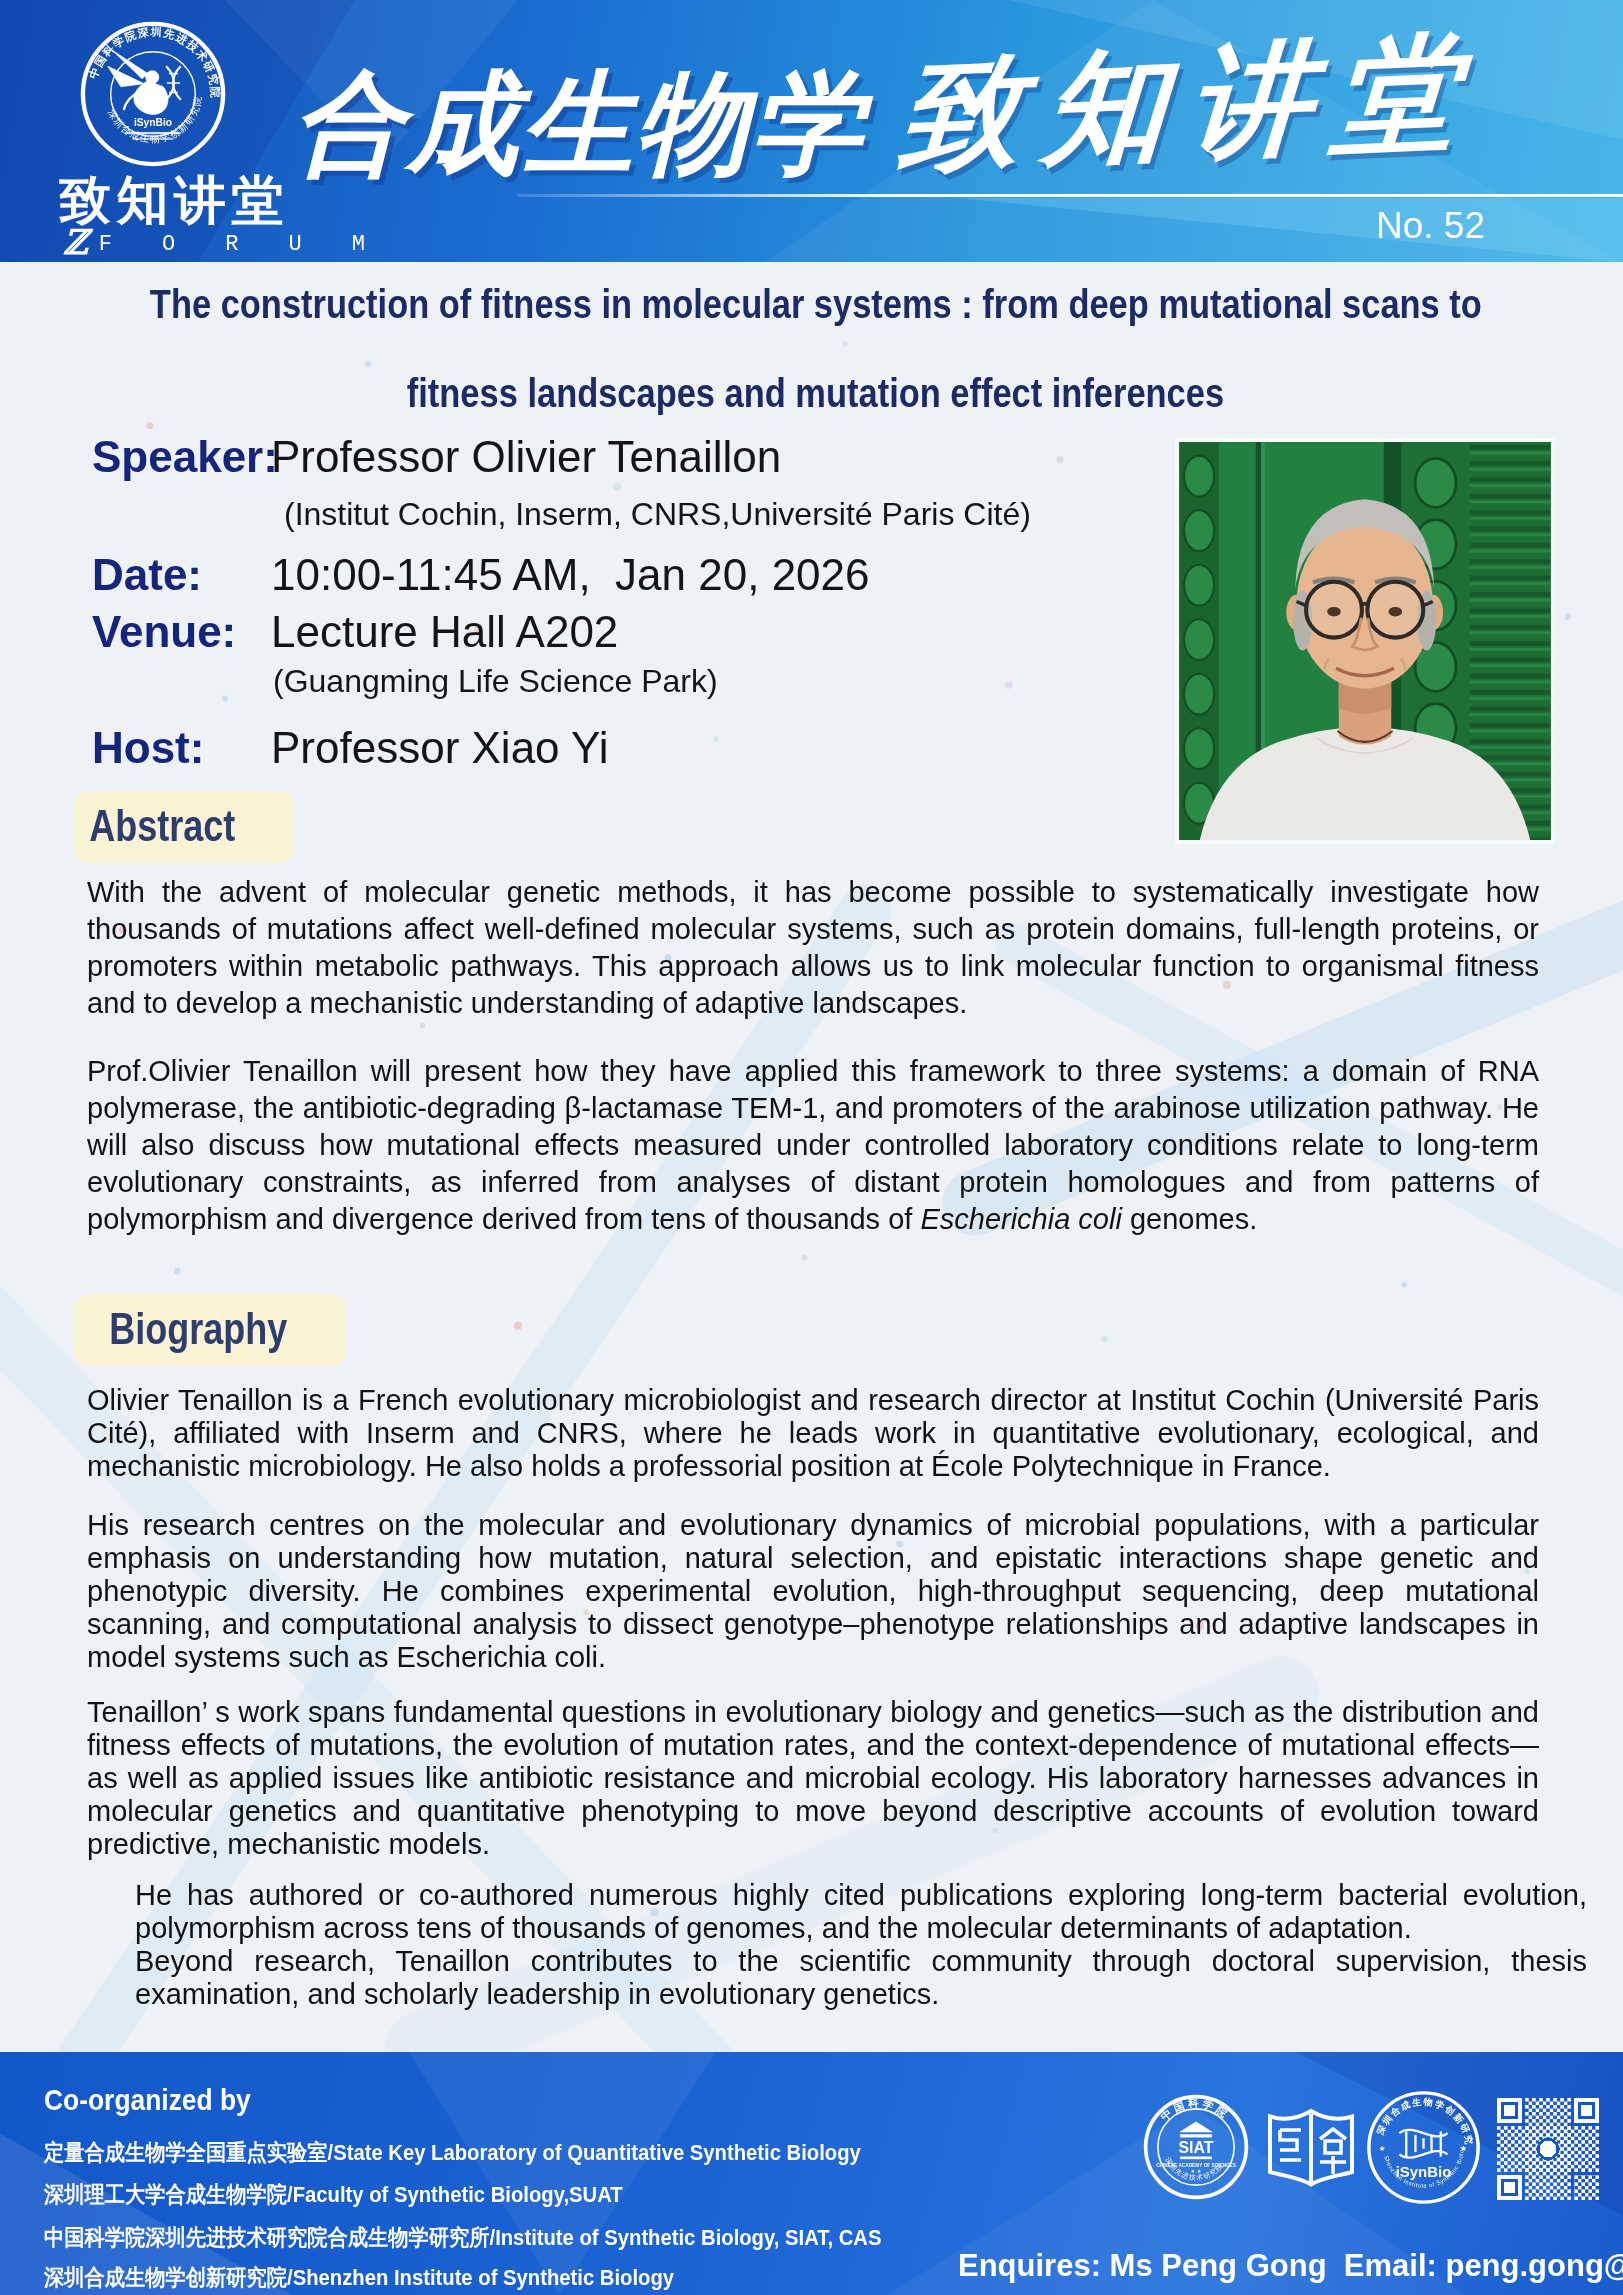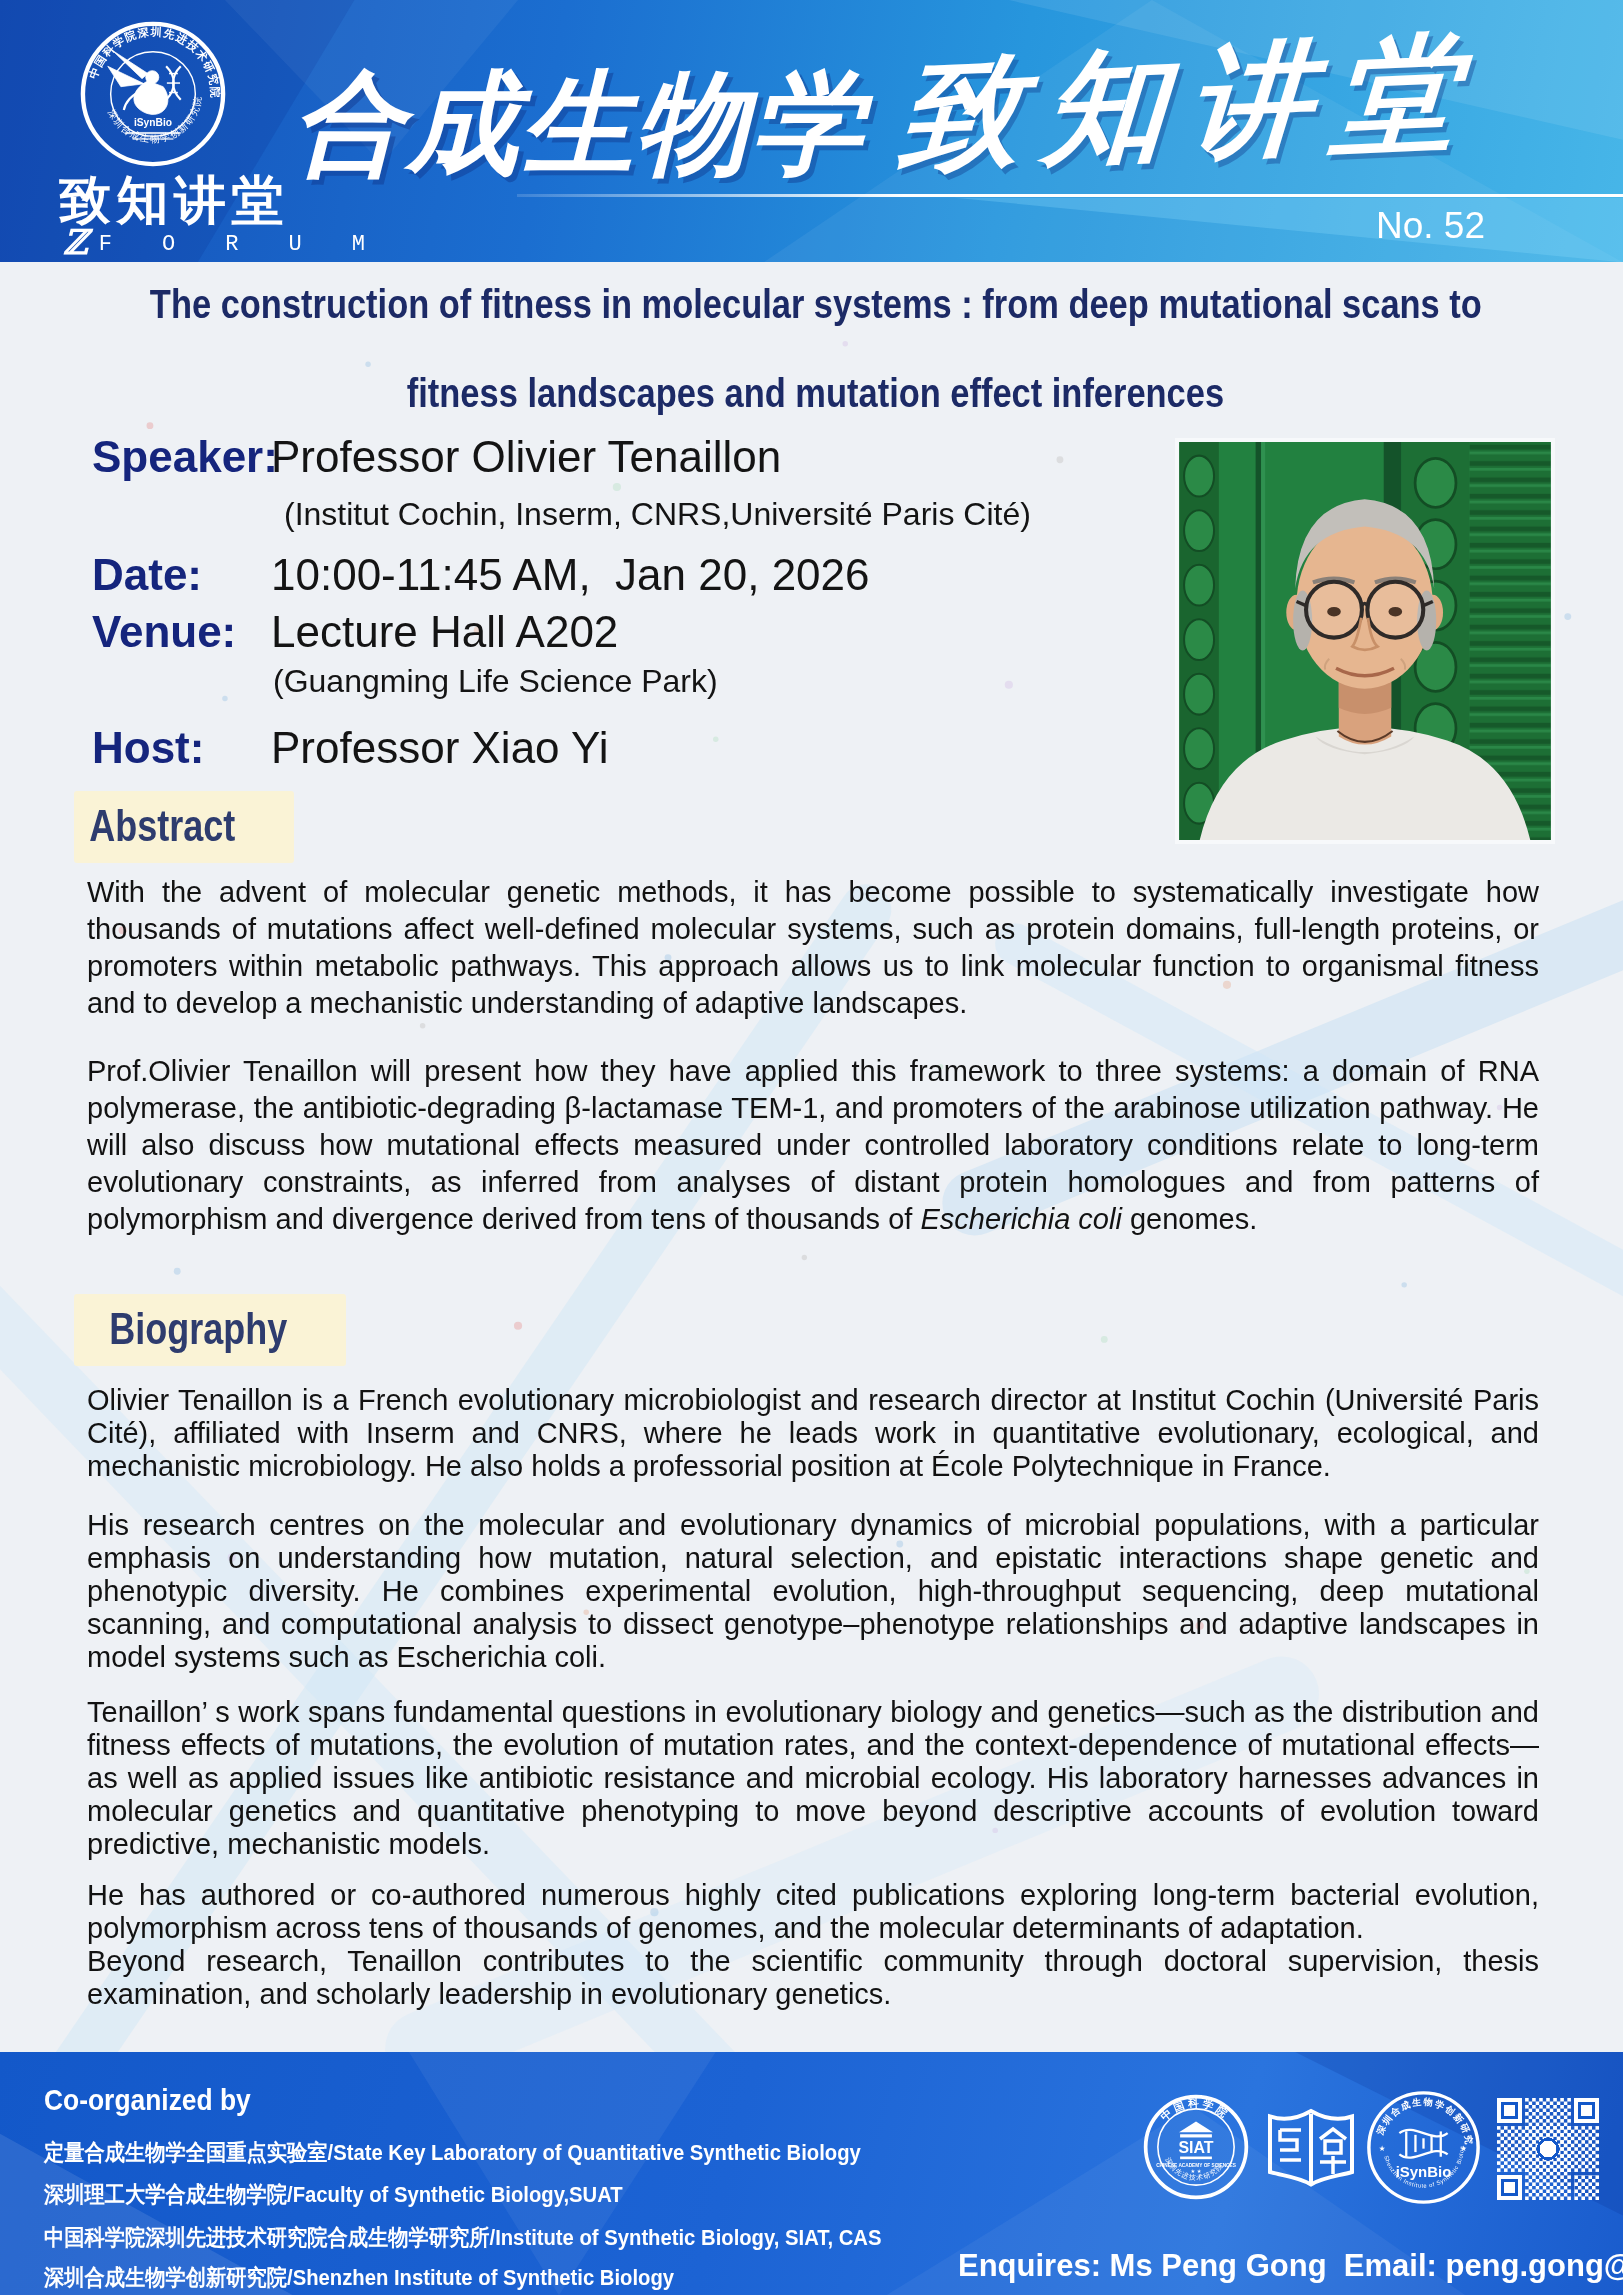--- a/index.html
+++ b/index.html
@@ -48,37 +48,37 @@
   .talk-title .tl{display:flex; justify-content:center; height:89px; align-items:center;padding-left:8px;}
   .talk-title .tl > span{
     display:inline-block; white-space:nowrap; font-weight:bold; font-size:41px;
     transform:scaleX(.84); transform-origin:center;
   }
   .info-row{position:absolute; left:92px; white-space:nowrap; font-size:44px; color:#141414;}
   .info-row .lbl{display:inline-block; width:179px; color:#15257d; font-weight:bold;}
   .info-note{position:absolute; white-space:nowrap; font-size:32px; color:#141414;}
   .photo{position:absolute; left:1179px; top:442px; width:372px; height:398px; box-shadow:0 0 0 4.1px rgba(255,255,255,.55);}
   .sec-head{
-    position:absolute; background:#faf3d6; border-radius:3px; color:#2e3c6e;
+    position:absolute; background:#faf3d6; border-radius:15px; color:#2e3c6e;
     overflow:hidden;
   }
   .sec-head > span{
     display:inline-block; white-space:nowrap; font-weight:bold; font-size:45px;
     transform:scaleX(.8); transform-origin:left center; padding-left:19px;
   }
   .sec-abstract{left:74px; top:791px; width:220px; height:72px; line-height:70px;}
   .sec-bio{left:74px; top:1294px; width:252px; height:72px; line-height:70px;padding-left:20px;}
   .para{
     position:absolute; left:87px; width:1452px; margin:0;
     font-size:29px; color:#121212; text-align:justify;
   }
   .abs-p{line-height:37px;}
   .bio-p{line-height:33px;}
   .p-abs1{top:874px;} .p-abs2{top:1053px;}
-  .p-bio1{top:1384px;} .p-bio2{top:1509px;} .p-bio3{top:1696px;} .p-bio45{top:1879px;}
+  .p-bio1{top:1384px;} .p-bio2{top:1509px;} .p-bio3{top:1696px;} .p-bio45{top:1879px;margin-left:48px;}
   .p-bio45 p{margin:0;}
   
   .footer{
     position:absolute; left:0; top:2052px; width:1623px; height:243px;
     background:linear-gradient(105deg,#1358c9 0%,#1c63d4 45%,#2a74de 75%,#1a5ccd 100%);
     overflow:hidden; color:#fff;
   }
   .footer-facets{position:absolute; inset:0;}
   .coorg{position:absolute; left:44px; top:31px;}
   .coorg > span{display:inline-block; font-weight:bold; font-size:30px; transform:scaleX(.88); transform-origin:left center; white-space:nowrap;}

